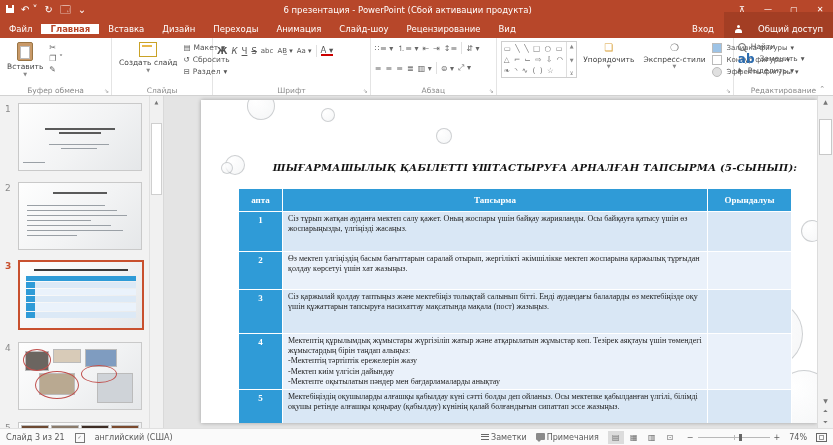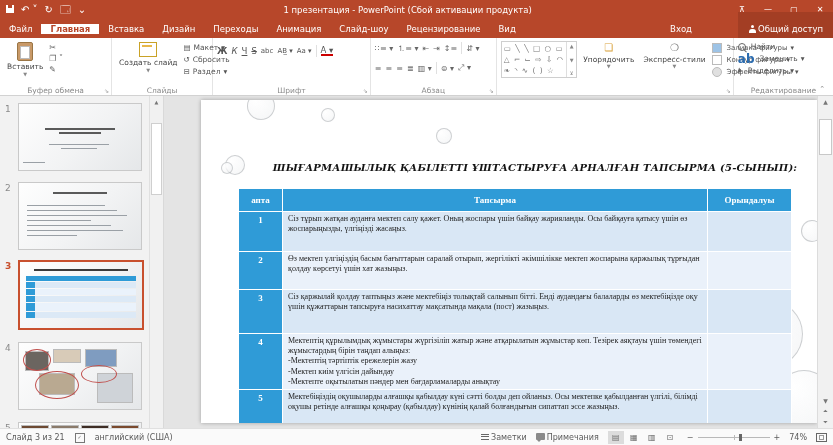--- a/index.html
+++ b/index.html
@@ -20,21 +20,21 @@
 
   
   .tabbar{height:19px;background:#B7472A;display:flex;align-items:center;color:#fff;font-size:8.5px;}
   .tab{padding:0 9px;display:flex;align-items:center;white-space:nowrap;}
   .tab.active{background:#fff;color:#B7472A;font-weight:bold;}
   .tellme{display:flex;align-items:center;gap:4px;padding:0 8px;color:#f6d9cf;}
   .bulb{display:inline-block;width:7px;height:7px;border:1px solid #f6d9cf;border-radius:50%;position:relative;}
   .bulb::after{content:"";position:absolute;left:2px;top:7px;width:3px;height:2px;background:#f6d9cf;}
   .tab-right{margin-left:auto;display:flex;align-items:center;}
   .signin{padding:0 10px;}
-  .share{background:#A33E24;padding:7px 10px;display:flex;align-items:center;gap:2px;height:19px;margin-left:36px;}
+  .share{background:#A33E24;padding:7px 10px;display:flex;align-items:center;gap:16px;height:19px;}
   .i-person{display:inline-block;width:8px;height:8px;position:relative;}
   .i-person::before{content:"";position:absolute;left:2.5px;top:0;width:3.5px;height:3.5px;border-radius:50%;background:#fff;}
   .i-person::after{content:"";position:absolute;left:0.5px;top:4px;width:7px;height:4px;border-radius:3px 3px 0 0;background:#fff;}
 
   
   .ribbon{height:57px;background:#fff;border-bottom:1px solid #d2d2d2;display:flex;position:relative;}
   .rgroup{position:relative;border-right:1px solid #e4e4e4;padding:3px 4px 11px 4px;display:flex;align-items:flex-start;gap:3px;}
   .glabel{position:absolute;bottom:0;left:0;right:0;text-align:center;font-size:7.5px;color:#8a8a8a;white-space:nowrap;}
   .launcher{position:absolute;bottom:1px;right:2px;font-size:6px;color:#9a9a9a;}
   .bigbtn{display:flex;flex-direction:column;align-items:center;justify-content:flex-start;font-size:7.5px;color:#444;
@@ -145,21 +145,21 @@
 <div class="app">
 
   <div class="titlebar">
     <div class="qat">
       <span class="ic"><span class="i-save"></span></span>
       <span class="ic">↶ ˅</span>
       <span class="ic">↻</span>
       <span class="ic">🗔</span>
       <span class="ic">⌄</span>
     </div>
-    <div class="title-text">1 презентация - PowerPoint (Сбой активации продукта)</div>
+    <div class="title-text">6 презентация - PowerPoint (Сбой активации продукта)</div>
     <div class="win-controls">
       <span class="wc">⊼</span>
       <span class="wc">—</span>
       <span class="wc">▢</span>
       <span class="wc wc-close">✕</span>
     </div>
   </div>
 
   <div class="tabbar">
     <span class="tab">Файл</span>

